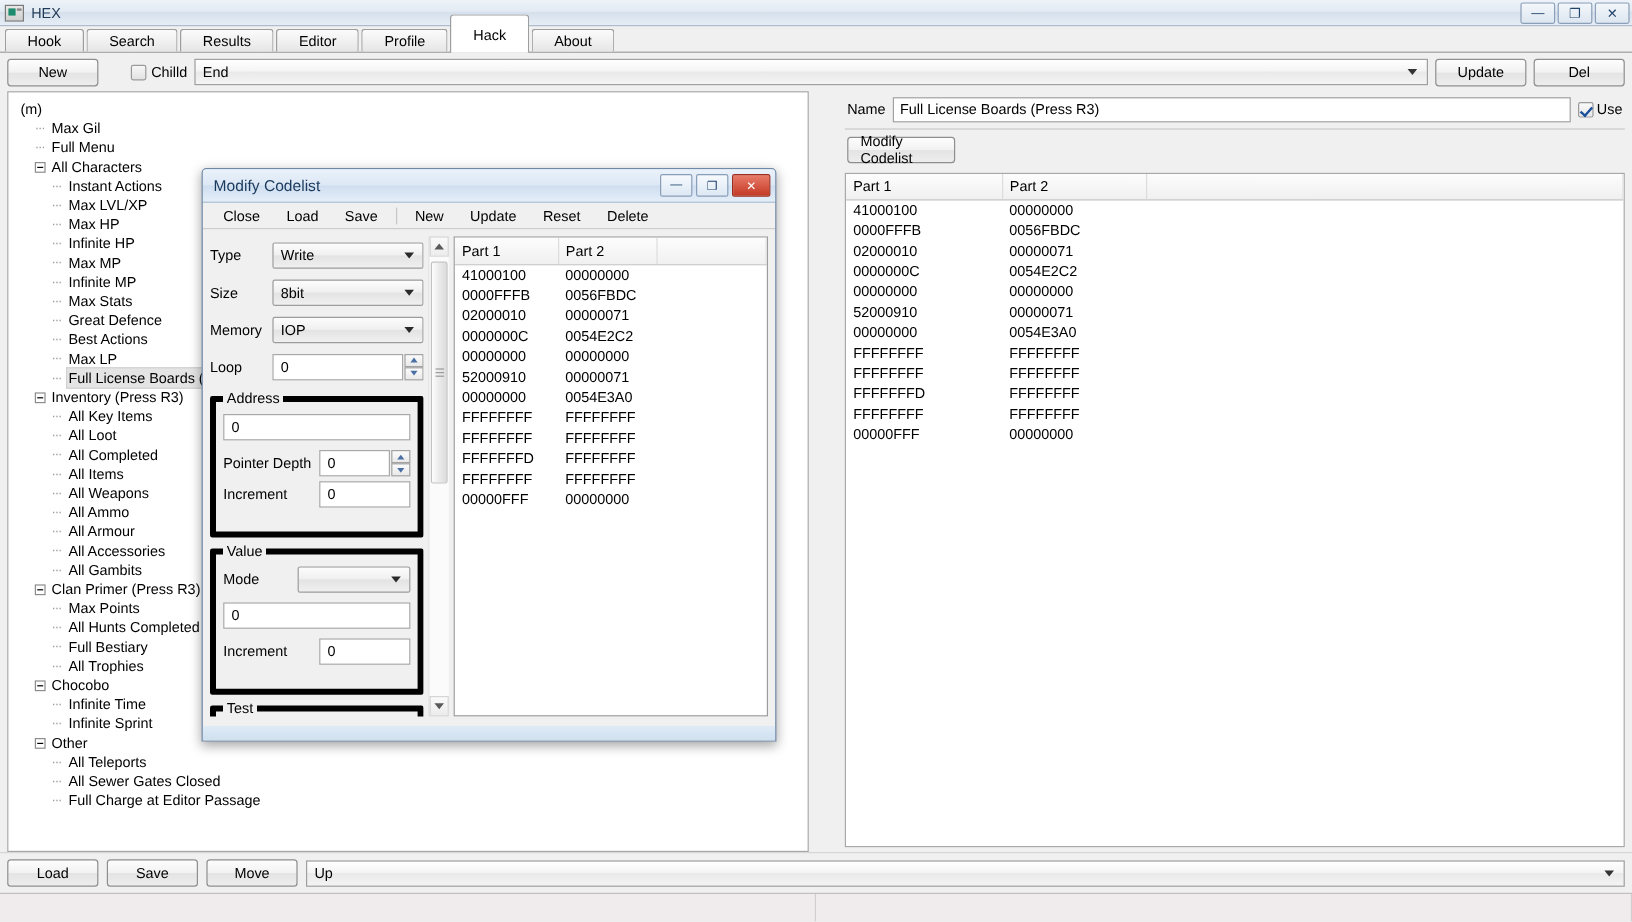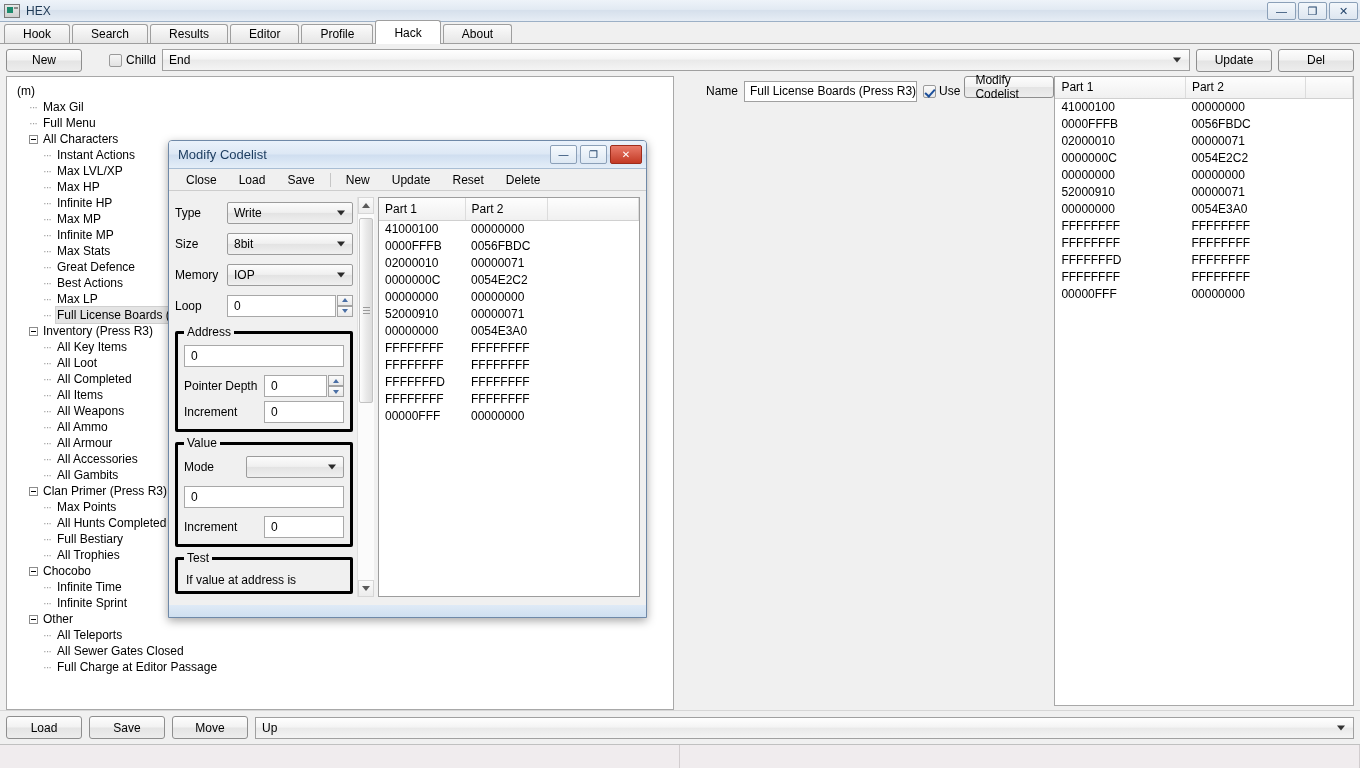--- a/index.html
+++ b/index.html
@@ -76,21 +76,21 @@
     padding: 0 18px;
     margin-right: 2px;
     display: flex; align-items: center;
     font-size: 12px; color: #000;
     background: linear-gradient(to bottom,#fbfbfb,#e6e6e6);
     border: 1px solid #9e9e9e;
     border-bottom: none;
     border-radius: 3px 3px 0 0;
   }
   .tab.active {
-    height: 24px;
+    height: 32px;
     background: #fff;
     border-color: #9e9e9e;
     margin-bottom: -1px;
     z-index: 2;
     font-size: 12px;
   }
 
   
   .toolbar-top {
     height: 32px;
@@ -144,21 +144,21 @@
     padding: 0 6px;
     min-height: 0;
   }
   .panel {
     background: #fff;
     border: 1px solid #a8a8a8;
     position: relative;
     overflow: hidden;
   }
   .left-panel { width: 668px; }
-  .right-panel { flex: 1; display: flex; flex-direction: row; background:#f0f0f0; border:none;padding-left:22px; }
+  .right-panel { flex: 1; display: flex; flex-direction: column; background:#f0f0f0; border:none;padding-left:22px; }
 
   
   .tree {
     padding: 6px 4px 4px 8px;
     font-size: 12px;
     line-height: 16px;
     color: #000;
     user-select: none;
   }
   .tnode { display: flex; align-items: center; height: 16px; white-space: nowrap; }
@@ -362,24 +362,24 @@
     width: 0; height: 0;
     border-left: 3px solid transparent; border-right: 3px solid transparent;
     border-bottom: 4px solid #4a6fa5;
   }
   .spin-btn .tri-dn {
     width: 0; height: 0;
     border-left: 3px solid transparent; border-right: 3px solid transparent;
     border-top: 4px solid #4a6fa5;
   }
   fieldset.grp {
-    border: 3px solid #000000;
+    border: 5px solid #000000;
     border-radius: 2px;
     margin: 4px 0 0 0;
-    padding: 4px 6px 4px 6px;
+    padding: 4px 6px 18px 6px;
   }
   fieldset.grp > legend { font-size: 12px; padding: 0 3px; }
   .grp .field {
     height: 22px; border: 1px solid #a8a8a8; background: #fff;
     display: flex; align-items: center; padding-left: 6px;
     font-size: 12px; margin: 2px 0 6px 0;
   }
   .grp .inline {
     display: flex; align-items: center; height: 26px;
   }

